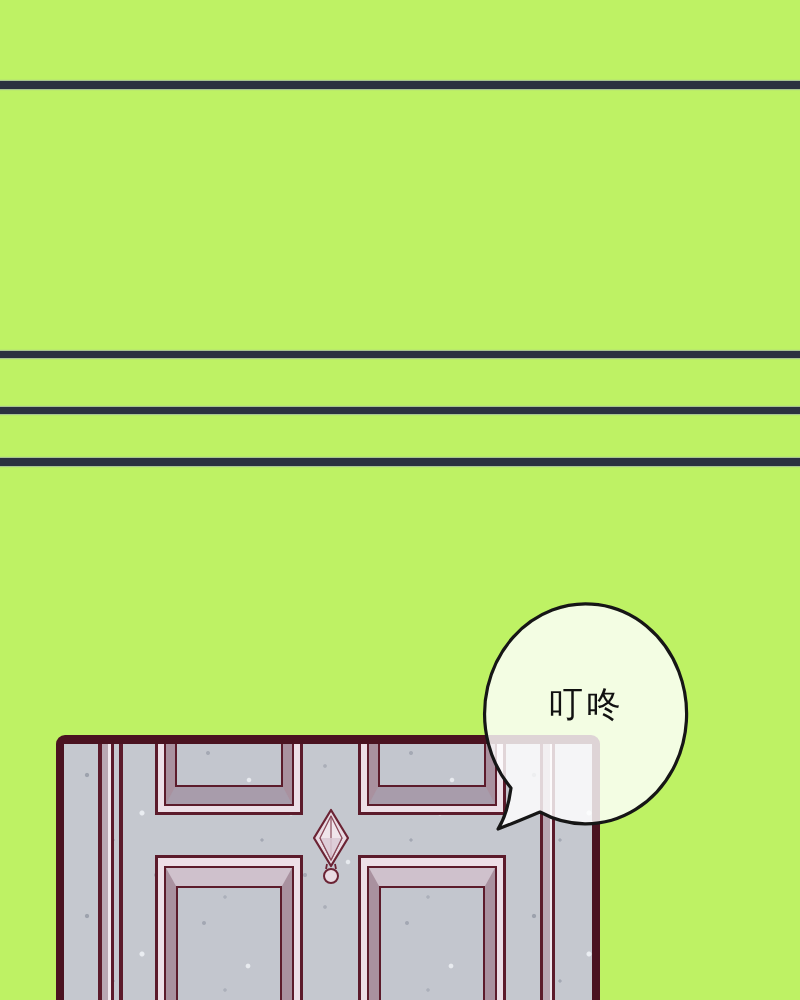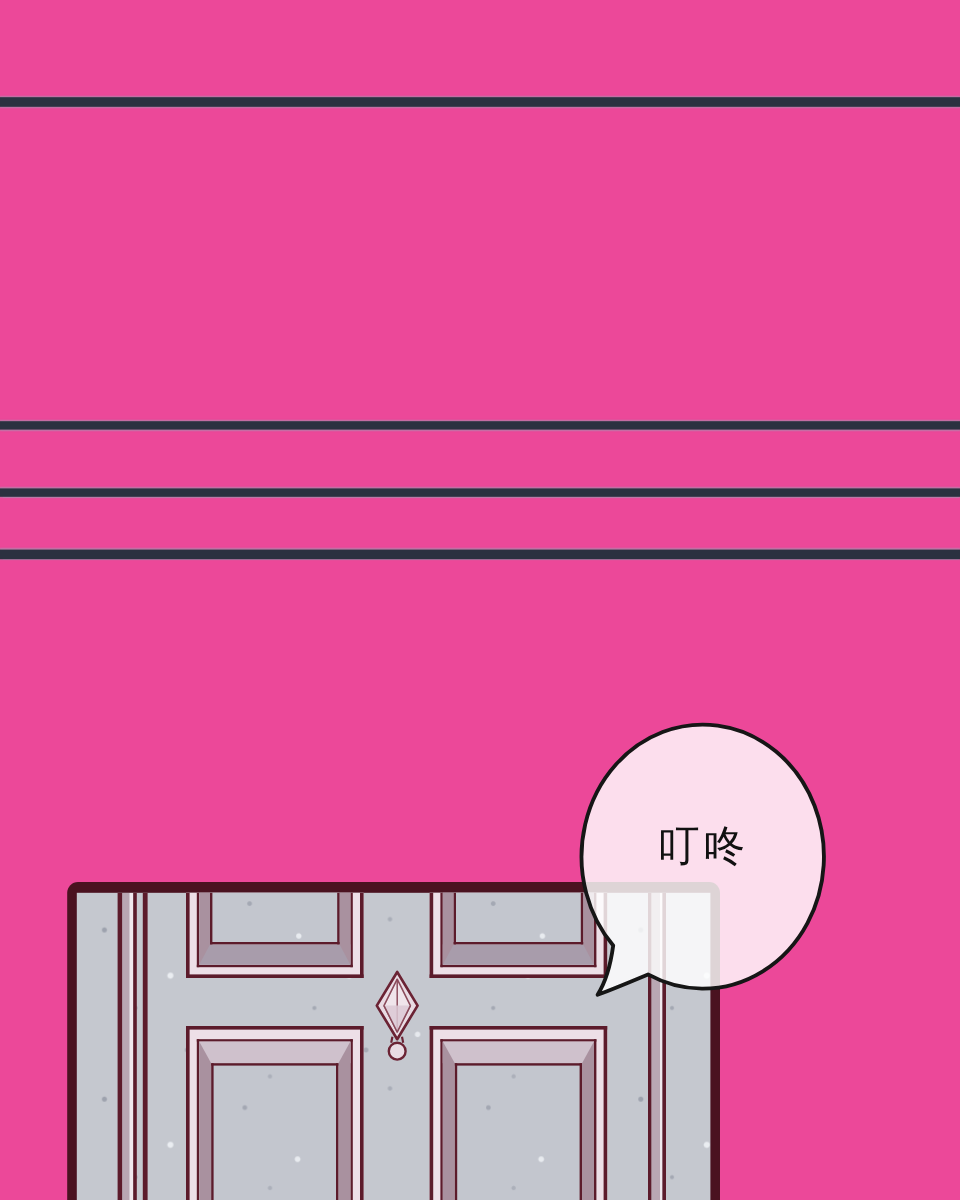--- a/index.html
+++ b/index.html
@@ -1,17 +1,17 @@
 <!DOCTYPE html>
 <html><head>
 <meta charset="utf-8">
 <style>
   html,body{margin:0;padding:0;}
   body{font-family:"Liberation Sans",sans-serif;}
-  #stage{position:relative;width:800px;height:1000px;background:#ec4899;overflow:hidden;}
+  #stage{position:relative;width:800px;height:1000px;background:#bef264;overflow:hidden;}
 
   
   .hline{position:absolute;left:0;width:800px;background:#2b3140;box-shadow:0 1px 1px rgba(150,160,180,.55),0 -1px 1px rgba(150,160,180,.55);}
   #line-a{top:81px;height:8px;}
   #line-b{top:351px;height:7px;}
   #line-c{top:407px;height:7px;}
   #line-d{top:458px;height:8px;}
 
   
   #door{position:absolute;left:56px;top:735px;width:544px;height:266px;

